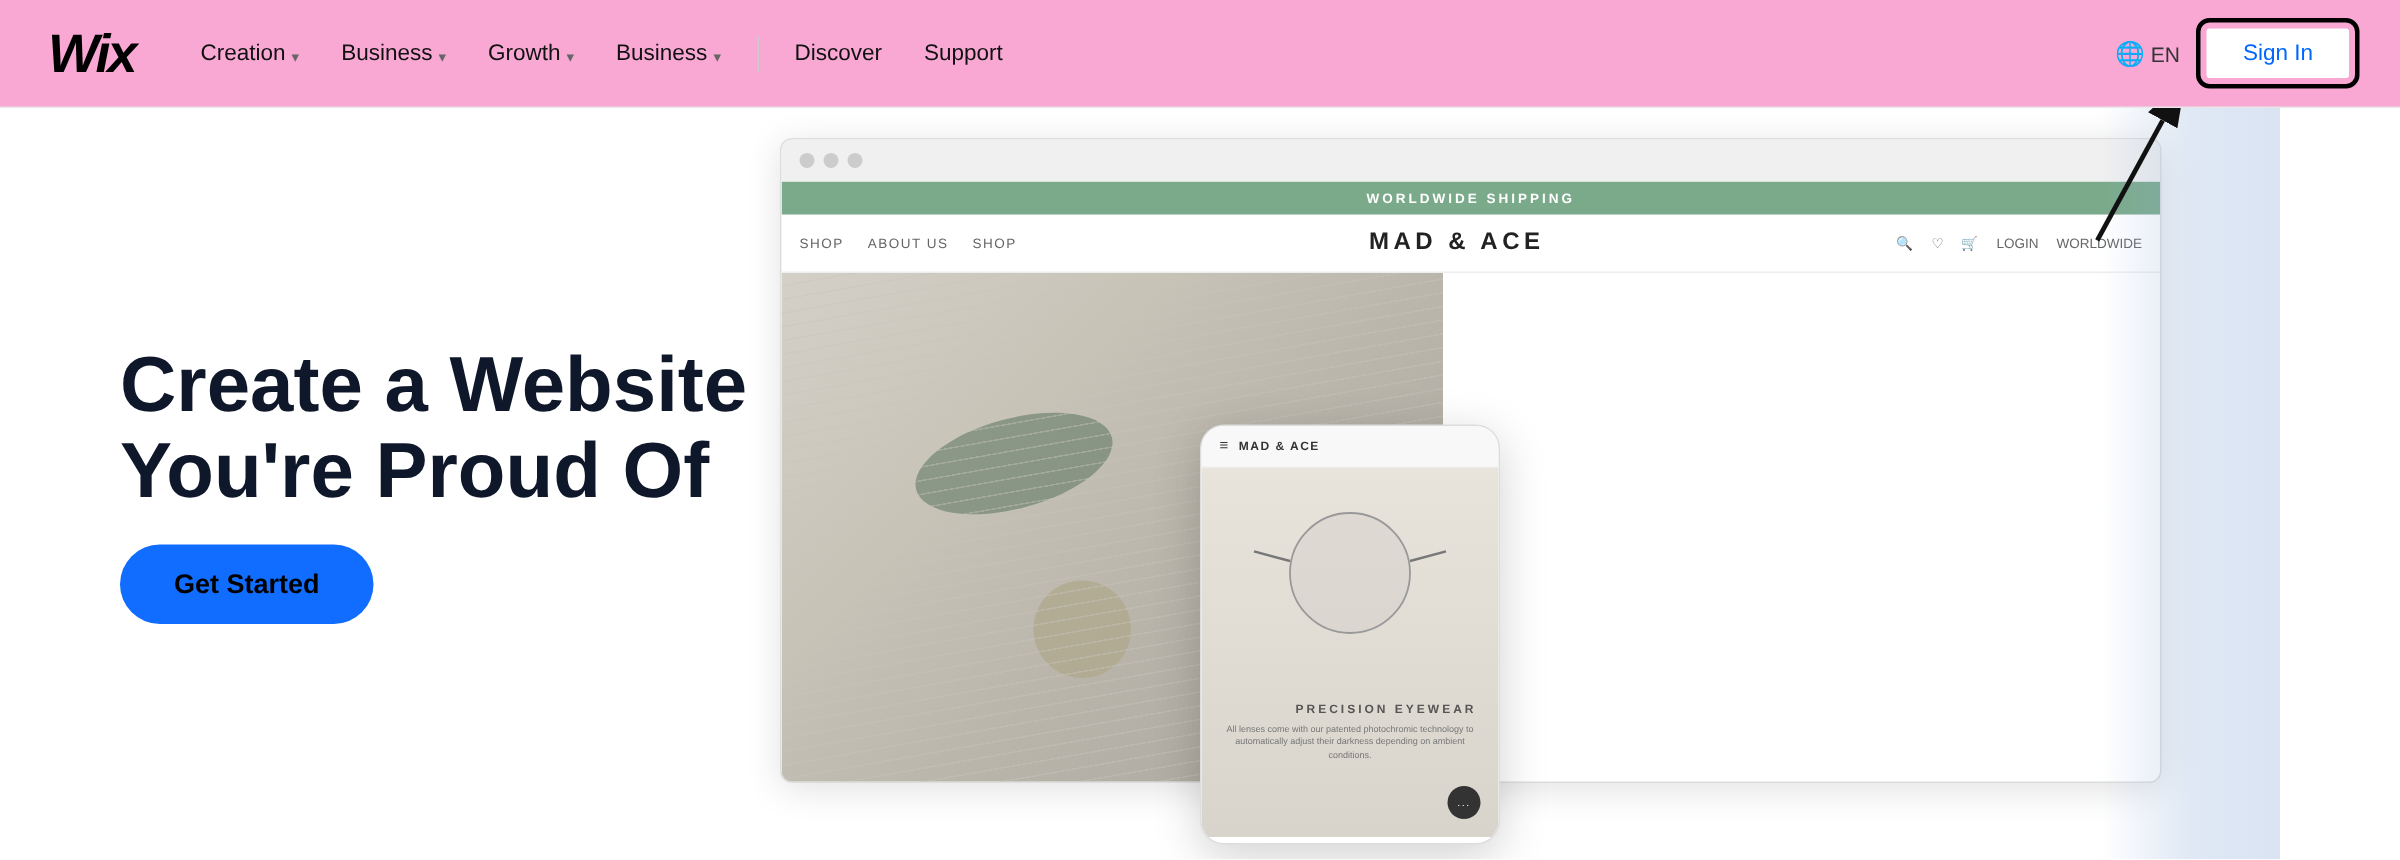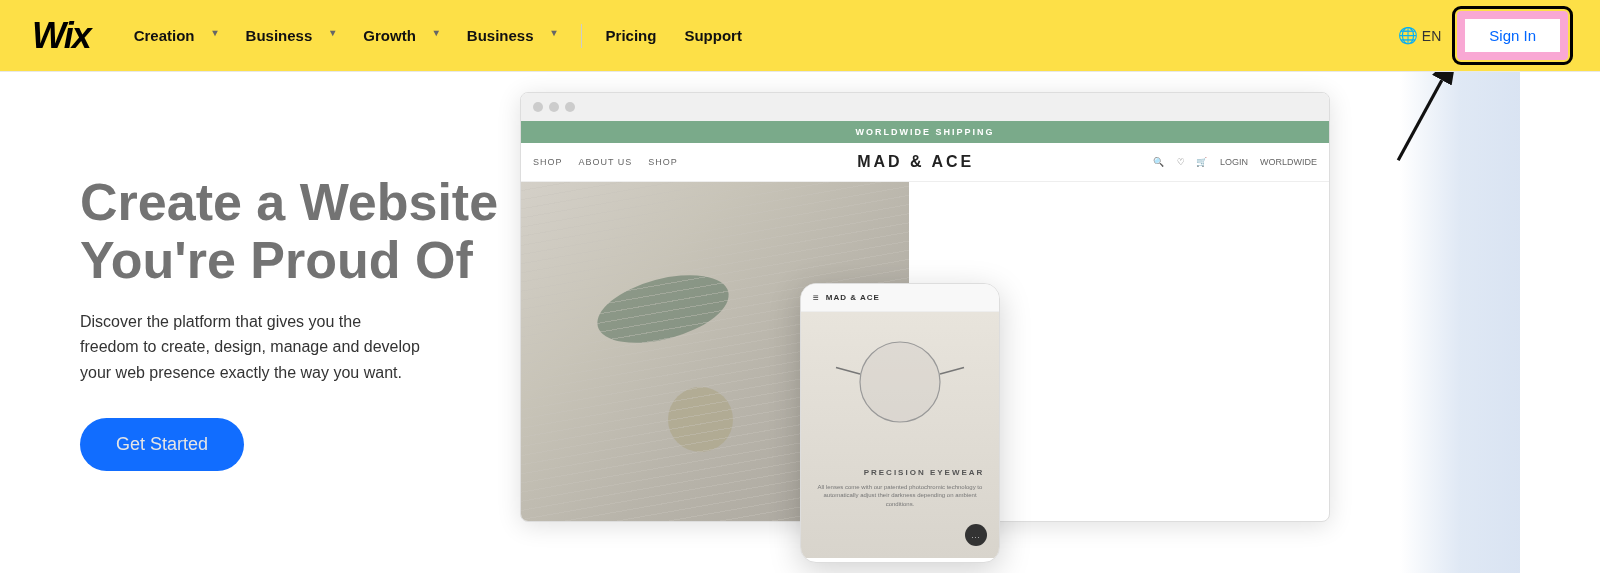--- a/index.html
+++ b/index.html
@@ -5,44 +5,44 @@
     * { margin: 0; padding: 0; box-sizing: border-box; }
     body { font-family: 'Helvetica Neue', Arial, sans-serif; background: #fff; overflow-x: hidden; width: 1600px; height: 573px; }
 
     
     nav {
       display: flex; align-items: center;
       padding: 0 32px;
       height: 72px;
       border-bottom: 1px solid #e8e8e8;
       position: relative; z-index: 10;
-      background: #fde047;
+      background: #f9a8d4;
     }
     .logo {
       font-size: 36px; font-weight: 900; letter-spacing: -2px; color: #000; margin-right: 32px;
       font-style: italic;
     }
     .nav-links { display: flex; align-items: center; gap: 4px; flex: 1; }
     .nav-item {
-      display: flex; align-items: flex-start; gap: 18px;
+      display: flex; align-items: flex-end; gap: 4px;
       padding: 8px 12px; cursor: pointer;
-      font-size: 15px; color: #111; font-weight: 700;
+      font-size: 15px; color: #111; font-weight: 400;
       white-space: nowrap;
     }
     .nav-chevron { font-size: 10px; color: #666; }
     .nav-divider { width: 1px; height: 24px; background: #ccc; margin: 0 8px; }
     .nav-right { display: flex; align-items: center; gap: 16px; margin-left: auto; }
     .lang-btn {
       display: flex; align-items: center; gap: 4px;
       font-size: 14px; color: #333; cursor: pointer;
     }
     .globe-icon { font-size: 16px; }
     .sign-in-btn {
       padding: 8px 24px;
-      border: 8px solid #f9a8d4;
+      border: 2px solid #f9a8d4;
       border-radius: 4px;
       background: #fff;
       color: #0066ff;
       font-size: 15px;
       font-weight: 500;
       cursor: pointer;
       outline: 3px solid #000;
       outline-offset: 2px;
     }
 
@@ -57,37 +57,37 @@
       background: #fff;
     }
     .hero-left {
       flex: 0 0 420px;
       z-index: 2;
     }
     .hero-title {
       font-size: 52px;
       font-weight: 900;
       line-height: 1.1;
-      color: #737373;
+      color: #0f172a;
       margin-bottom: 20px;
     }
     .hero-subtitle {
       font-size: 16px;
       color: #333;
       line-height: 1.6;
       margin-bottom: 32px;
       max-width: 340px;
     }
     .get-started-btn {
       display: inline-block;
       padding: 16px 36px;
       background: #116dff;
-      color: #e5e5e5;
+      color: #000000;
       font-size: 18px;
-      font-weight: 400;
+      font-weight: 700;
       border-radius: 40px;
       border: none;
       cursor: pointer;
     }
 
     
     .hero-right {
       flex: 1;
       position: relative;
       height: 100%;
@@ -107,21 +107,21 @@
     }
     .arrow-annotation svg {
       width: 160px; height: 100px;
     }
 
     
     .desktop-mockup {
       position: absolute;
       left: 20px;
       top: 20px;
-      width: 810px;
+      width: 921px;
       height: 430px;
       background: #fff;
       border-radius: 8px;
       box-shadow: 0 4px 24px rgba(0,0,0,0.12);
       overflow: hidden;
       border: 1px solid #ddd;
     }
     .mockup-titlebar {
       height: 28px;
       background: #f0f0f0;
@@ -266,39 +266,38 @@
     <div class="nav-item">
       <span>Growth</span>
       <span class="nav-chevron">▾</span>
     </div>
     <div class="nav-item">
       <span>Business</span>
       <span class="nav-chevron">▾</span>
     </div>
     <div class="nav-divider"></div>
     <div class="nav-item">
-      <span>Pricing</span>
+      <span>Discover</span>
     </div>
     <div class="nav-item">
       <span>Support</span>
     </div>
   </div>
   <div class="nav-right">
     <div class="lang-btn">
       <span class="globe-icon">🌐</span>
       <span>EN</span>
     </div>
     <button class="sign-in-btn">Sign In</button>
   </div>
 </nav>
 
 <section class="hero">
   <div class="hero-left">
     <h1 class="hero-title">Create a Website<br>You're Proud Of</h1>
-    <p class="hero-subtitle">Discover the platform that gives you the freedom to create, design, manage and develop your web presence exactly the way you want.</p>
     <button class="get-started-btn">Get Started</button>
   </div>
 
   <div class="hero-right">
 
     <div class="arrow-annotation" style="position:absolute;top:-10px;right:60px;z-index:20;">
       <svg viewBox="0 0 160 110" width="160" height="110">
         <defs>
           <marker id="arrowhead" markerWidth="10" markerHeight="7" refX="0" refY="3.5" orient="auto">
             <polygon points="0 0, 10 3.5, 0 7" fill="#111"></polygon>

